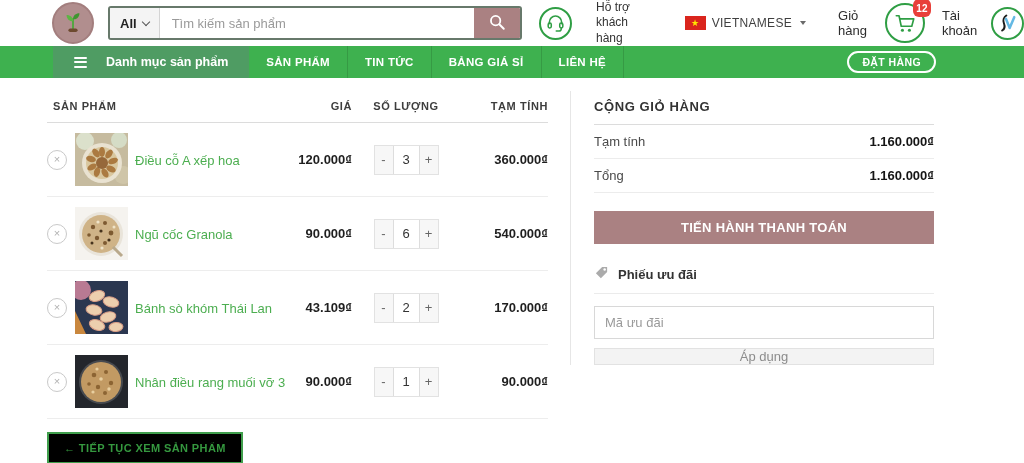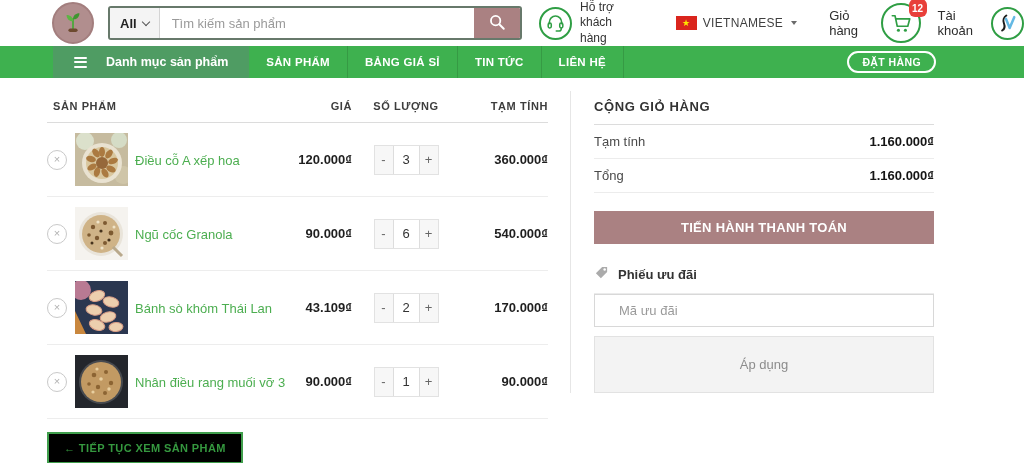--- a/index.html
+++ b/index.html
@@ -17,21 +17,21 @@
   .searchwrap{margin-left:14px;display:flex;align-items:stretch;height:34px;width:414px;
         border:2px solid #67796b;border-radius:3px;background:#fff;overflow:hidden;flex-shrink:0}
   .search-cat{display:flex;align-items:center;gap:6px;padding:0 10px;background:#f4f4f4;
         border-right:1px solid #d4d4d4;font-size:13px;font-weight:700;color:#222;cursor:pointer}
   .chev{width:6px;height:6px;border-right:1.5px solid #555;border-bottom:1.5px solid #555;
         transform:rotate(45deg);margin-top:-3px}
   .search-input{flex:1;border:0;outline:0;padding:0 12px;font-size:13px;color:#333;min-width:0}
   .search-input::placeholder{color:#9a9a9a}
   .search-btn{width:46px;border:0;background:var(--accent-mauve);display:flex;align-items:center;
         justify-content:center;cursor:pointer}
-  .support{display:flex;align-items:center;gap:8px;margin-left:17px;cursor:pointer}
+  .support{display:flex;align-items:center;gap:24px;margin-left:17px;cursor:pointer}
   .ring{border-radius:50%;border:2px solid var(--icon-green);display:flex;align-items:center;
         justify-content:center;flex-shrink:0;background:#fff}
   .ring.s33{width:33px;height:33px}
   .support-text{font-size:12px;color:#333;line-height:1.3}
   .lang{display:flex;align-items:center;gap:6px;margin-left:46px;font-size:12px;color:#3f3f3f;
         letter-spacing:.3px;cursor:pointer}
   .flag{width:21px;height:14px;background:var(--flag-red);display:flex;align-items:center;
         justify-content:center;color:var(--star-yellow);font-size:9px;line-height:1}
   .tri{width:0;height:0;border-left:3.5px solid transparent;border-right:3.5px solid transparent;
         border-top:4px solid #6a6a6a;margin-left:2px}
@@ -83,25 +83,25 @@
   .summary-panel{margin-left:22px;border-left:1px solid #e6e6e6;padding-left:23px;width:364px}
   .sum-title{font-size:13px;font-weight:700;color:#333;letter-spacing:.6px;
         padding:8px 0 10px;border-bottom:1px solid #dcdcdc}
   .sum-row{display:flex;justify-content:space-between;align-items:center;padding:9px 0;
         border-bottom:1px solid #ececec;font-size:13px;color:#4a4a4a}
   .sum-row .val{font-weight:700;color:#151515}
   .checkout-btn{margin-top:18px;width:100%;background:var(--accent-mauve);border:0;color:#fff;
         font-size:13px;font-weight:700;padding:9px 0;letter-spacing:.3px;cursor:pointer}
   .coupon-head{margin-top:21px;display:flex;align-items:center;gap:9px;font-size:13px;
         font-weight:700;color:#333;padding-bottom:10px;border-bottom:1px solid #ebebeb}
-  .coupon-input{width:100%;border:1px solid #d8d8d8;padding:8px 24px;
+  .coupon-input{margin-top:12px;width:100%;border:1px solid #d8d8d8;padding:8px 10px;
         font-size:13px;color:#333;outline:0}
   .coupon-input::placeholder{color:#9a9a9a}
   .apply-btn{margin-top:9px;width:100%;background:#f3f3f3;border:1px solid #e2e2e2;
-        color:#8c8c8c;font-size:13px;padding:20px 0;cursor:pointer}
+        color:#8c8c8c;font-size:13px;padding:0 0;cursor:pointer}
 </style>
 </head>
 <body>
 
 <header class="topbar">
   <div class="logo">
     <span>
       <svg width="22" height="25" viewBox="0 0 24 27">
         <path d="M12 22V10" stroke="#4da83c" stroke-width="2" fill="none"></path>
         <path d="M12 13C12 9 9 6.5 5 6.5c0 4 3 7.5 7 6.5z" fill="#5cb544"></path>
@@ -174,22 +174,22 @@
 <nav class="nav">
   <div class="nav-catalog">
     <span class="burger">
         <span></span>
         <span></span>
         <span></span>
       </span>
     <span>Danh mục sản phẩm</span>
   </div>
   <div class="nav-item">SẢN PHẨM</div>
+  <div class="nav-item">TIN TỨC</div>
   <div class="nav-item">BẢNG GIÁ SỈ</div>
-  <div class="nav-item">TIN TỨC</div>
   <div class="nav-item">LIÊN HỆ</div>
   <button class="order-btn">ĐẶT HÀNG</button>
 </nav>
 
 <main class="main">
 
   <section class="cart-panel">
     <div class="thead">
       <div class="th-prod">SẢN PHẨM</div>
       <div class="col-price">GIÁ</div>

